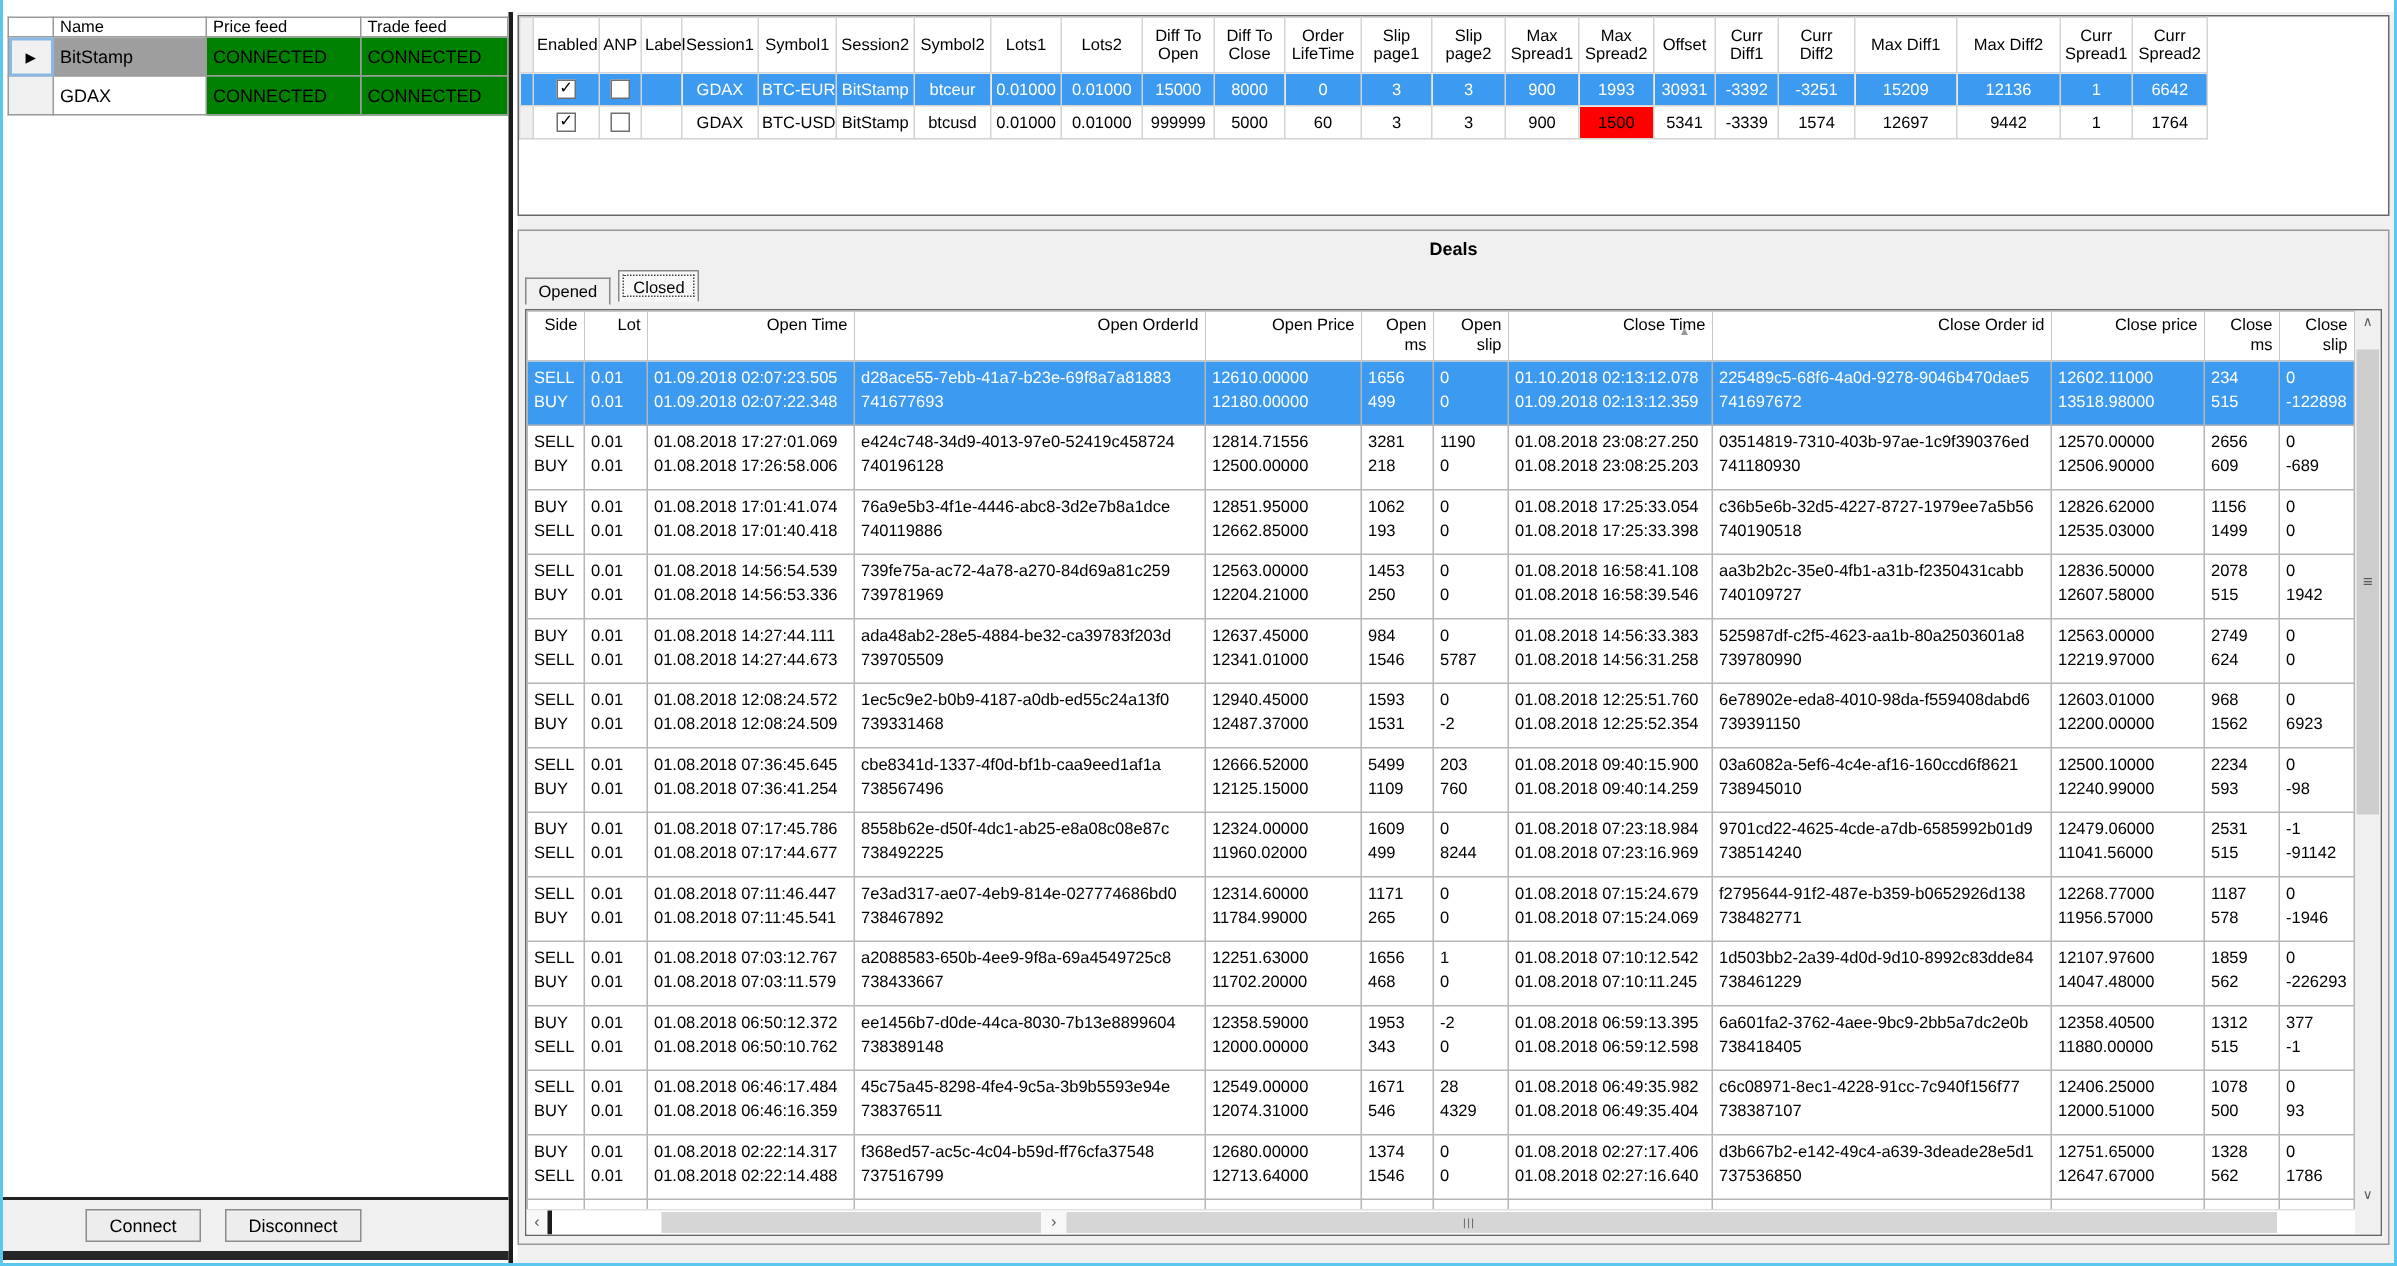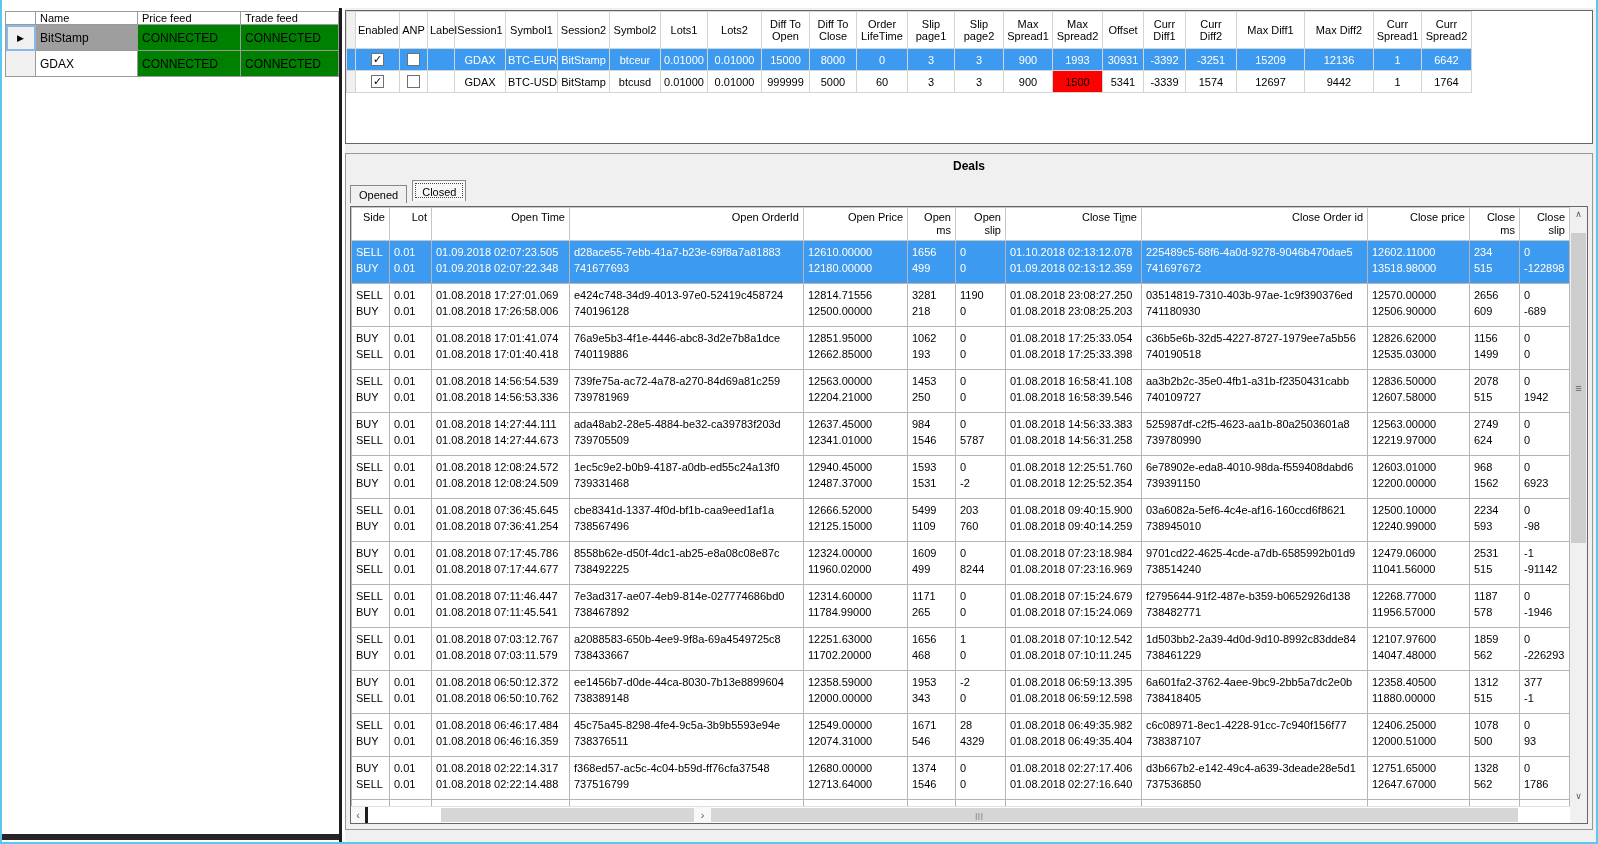--- a/index.html
+++ b/index.html
@@ -107,20 +107,24 @@
             <td class="feed">CONNECTED</td>
           </tr>
           <tr>
             <td class="rowsel"></td>
             <td class="name">GDAX</td>
             <td class="feed">CONNECTED</td>
             <td class="feed">CONNECTED</td>
           </tr>
         </tbody>
     </table>
+    <div class="left-buttons">
+      <button>Connect</button>
+      <button>Disconnect</button>
+    </div>
     <div class="left-dark"></div>
   </div>
 
   <div class="right">
 
     <div class="pairs-wrap">
       <table class="pairs-table">
         <colgroup>
           <col style="width:9px">
             <col style="width:44px">

